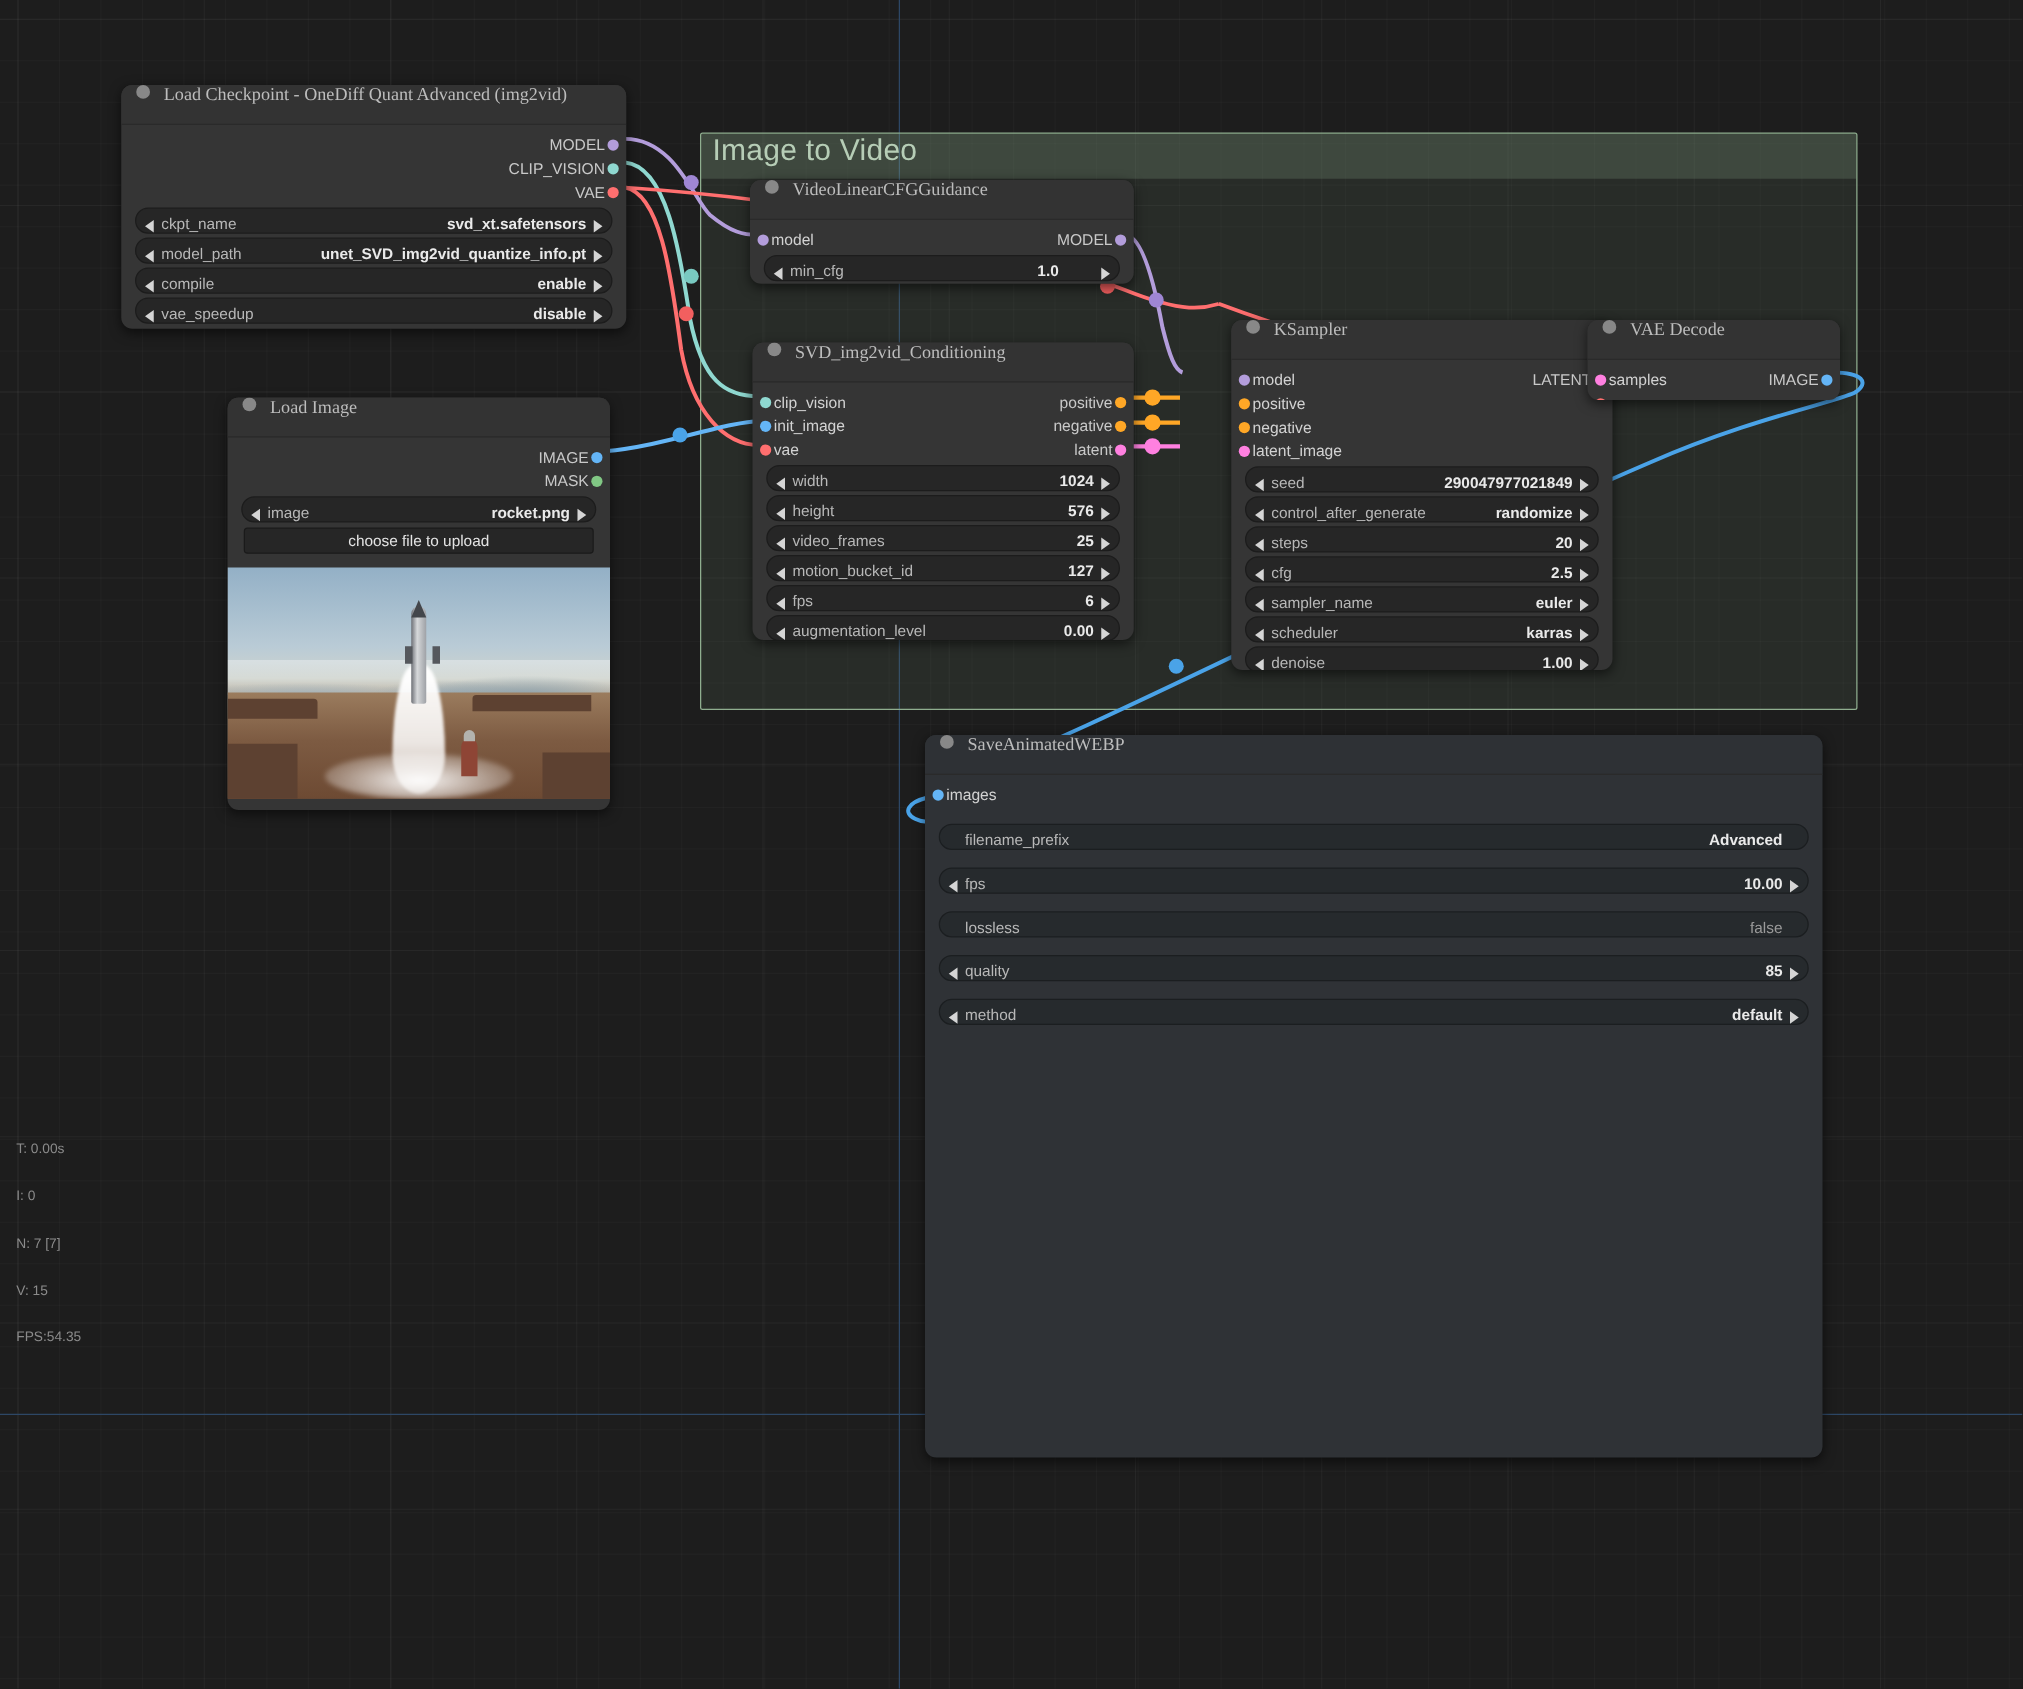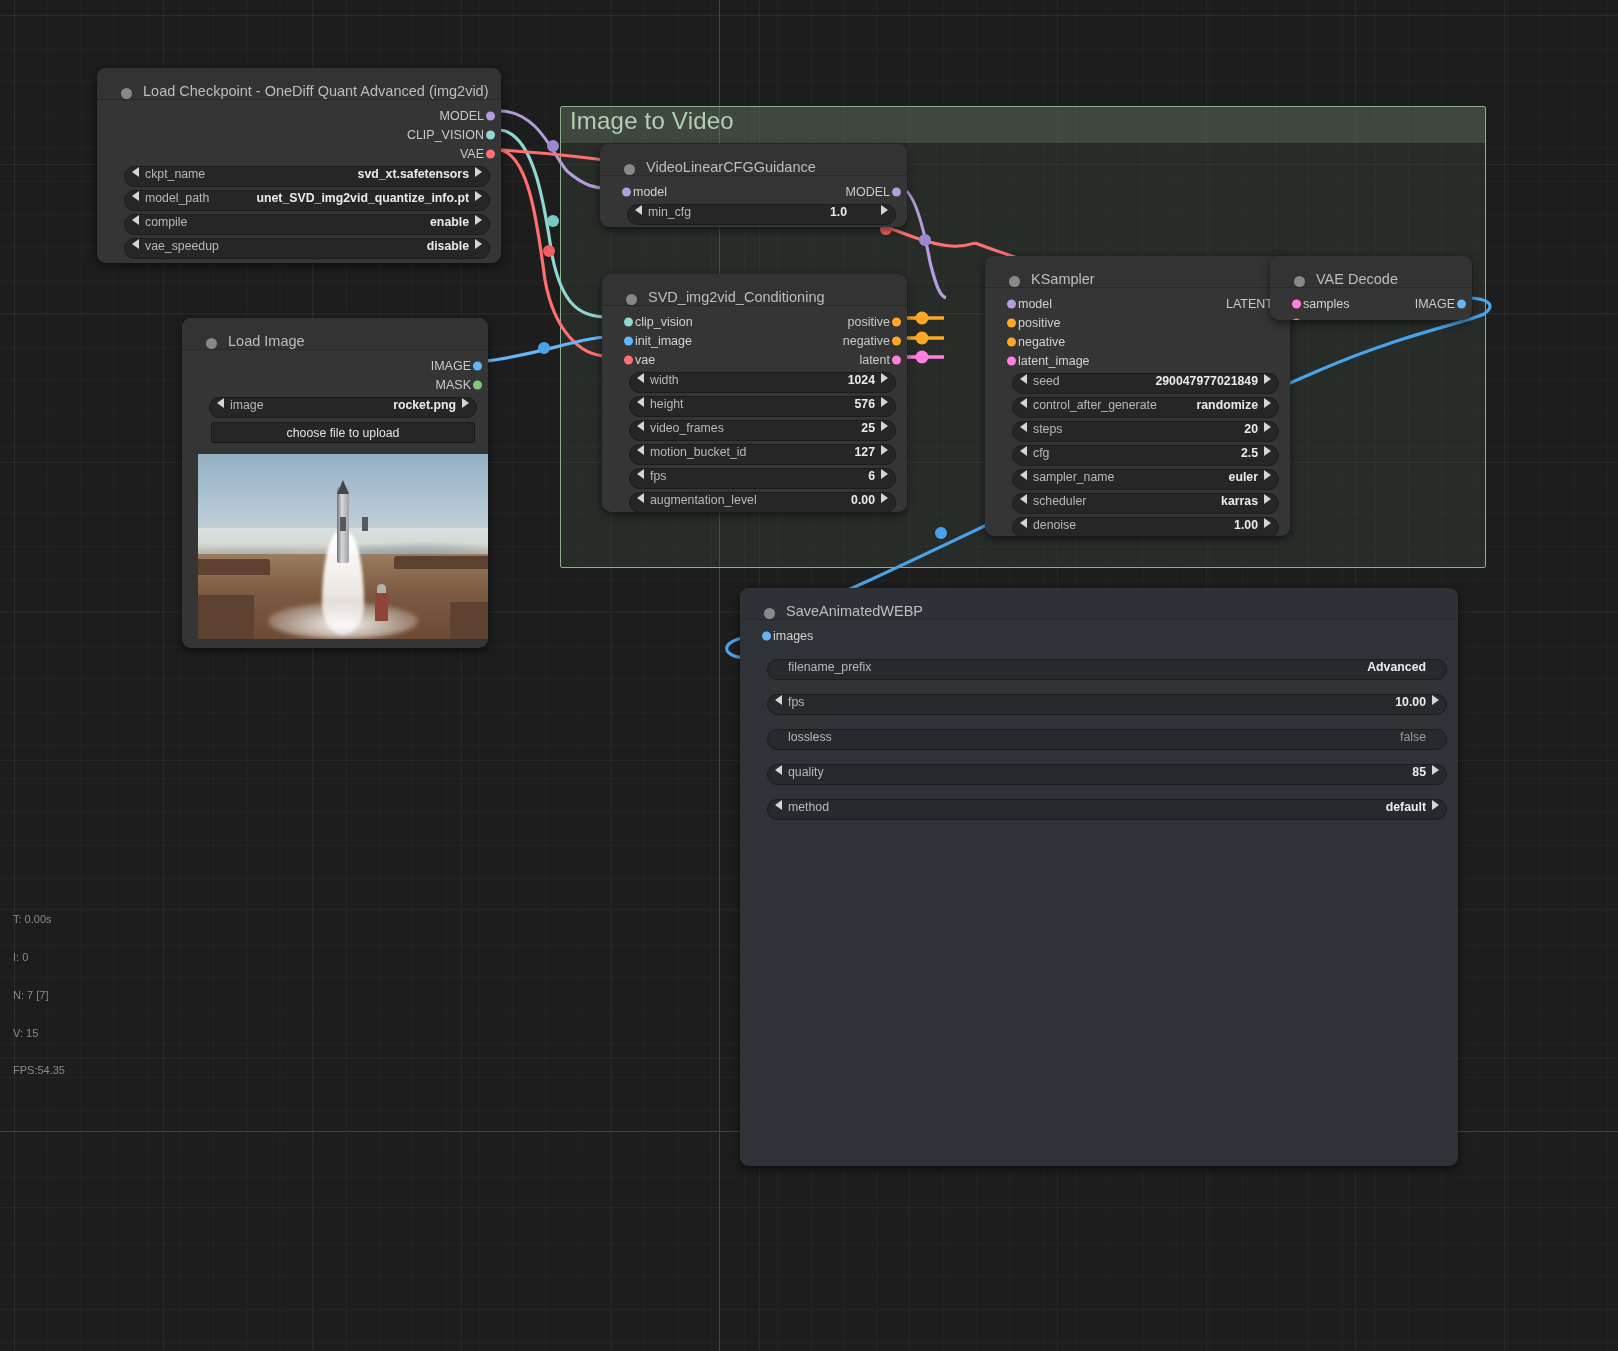--- a/index.html
+++ b/index.html
@@ -48,32 +48,33 @@
   .node{
     position:absolute;
     background:#353535;
     border-radius:9px;
     box-shadow:0 3px 9px rgba(0,0,0,.55);
     overflow:hidden;
   }
   .node-title{
     height:32px;
     background:#333;
-    display:flex; align-items:flex-end;
-    padding:0 24px;
+    display:flex; align-items:flex-start;
+    padding:0 12px;
     border-bottom:1px solid #2a2a2a;
+    font-family:Liberation Serif, serif;
   }
   .node-dot{
     width:11px;height:11px;border-radius:50%;
     background:#888;margin-right:11px;flex:none;
   }
   .node-title-text{
     font-size:14.5px;color:#bdbdbd;white-space:nowrap;
   }
-  .node-body{position:relative;padding:6px 0 10px 16px;}
+  .node-body{position:relative;padding:6px 0 10px 0;}
 
   
   .port-row{
     position:relative;height:19px;display:flex;align-items:center;
     padding:0 13px;
   }
   .port-in{
     font-size:12.5px;color:#d2d2d2;margin-left:4px;
   }
   .port-out{
@@ -86,21 +87,21 @@
   .dot.left{left:6px;}
   .dot.right{right:6px;}
 
   
   .widget{
     position:relative;
     height:21px;margin:3px 11px;
     background:#262626;
     border:1px solid #1c1c1c;
     border-radius:11px;
-    display:flex;align-items:flex-start;
+    display:flex;align-items:flex-end;
     padding:0 7px;
     font-size:12.3px;
   }
   .widget .w-name{color:#b8b8b8;}
   .widget .w-val{margin-left:auto;color:#eaeaea;font-weight:bold;}
   .widget .w-val.dim{color:#9a9a9a;font-weight:normal;}
   .arrow{
     width:0;height:0;flex:none;
   }
   .arrow.left{

